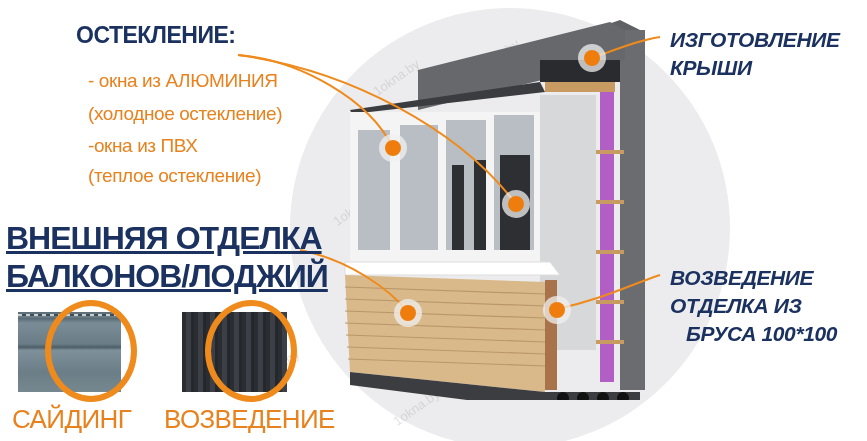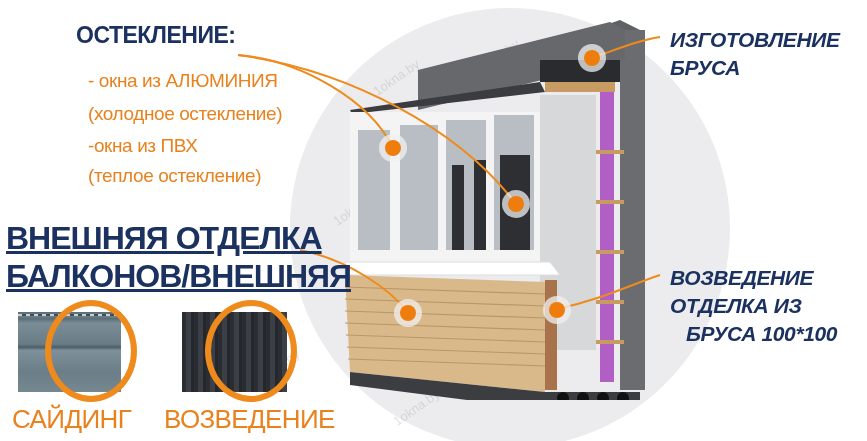--- a/index.html
+++ b/index.html
@@ -111,28 +111,28 @@
 <div class="dot" style="left:549px;top:302px"></div>
 <div class="dot" style="left:400px;top:305px"></div>
 
 <div class="txt navy title-glazing">ОСТЕКЛЕНИЕ:</div>
 <div class="txt orange glaze-line" style="top:70px">- окна из АЛЮМИНИЯ</div>
 <div class="txt orange glaze-line" style="top:103px">(холодное остекление)</div>
 <div class="txt orange glaze-line" style="top:135px">-окна из ПВХ</div>
 <div class="txt orange glaze-line" style="top:165px">(теплое остекление)</div>
 
 <div class="txt navy big-title" style="top:220px">ВНЕШНЯЯ ОТДЕЛКА</div>
-<div class="txt navy big-title" style="top:258px">БАЛКОНОВ/ВНЕШНЯЯ</div>
+<div class="txt navy big-title" style="top:258px">БАЛКОНОВ/ЛОДЖИЙ</div>
 
 <div class="siding"></div>
 <div class="ring" style="left:45px;top:300px;width:92px;height:102px"></div>
 <div class="txt orange product-label" style="left:12px;top:404px">САЙДИНГ</div>
 
 <div class="prof"></div>
 <div class="ring" style="left:205px;top:300px;width:92px;height:102px"></div>
 <div class="txt orange product-label" style="left:164px;top:404px">ВОЗВЕДЕНИЕ</div>
 
 <div class="txt navy right-label" style="left:670px;top:26px">ИЗГОТОВЛЕНИЕ</div>
-<div class="txt navy right-label" style="left:670px;top:54px">БРУСА</div>
+<div class="txt navy right-label" style="left:670px;top:54px">КРЫШИ</div>
 
 <div class="txt navy right-label" style="left:670px;top:264px">ВОЗВЕДЕНИЕ</div>
 <div class="txt navy right-label" style="left:670px;top:292px">ОТДЕЛКА ИЗ</div>
 <div class="txt navy right-label" style="left:686px;top:320px">БРУСА 100*100</div>
 
 </body></html>

